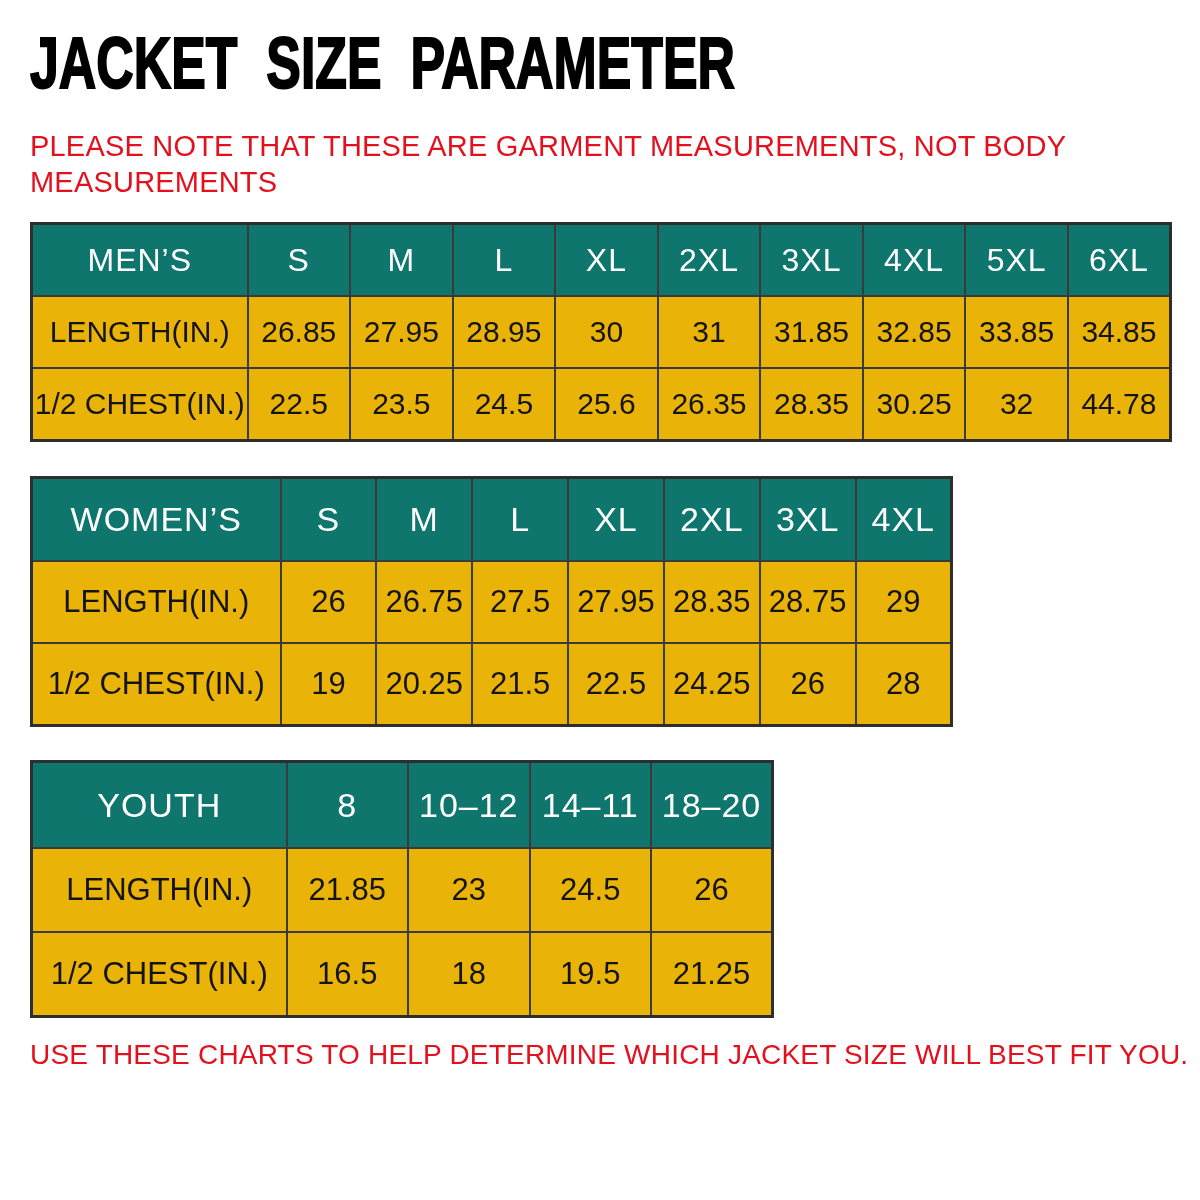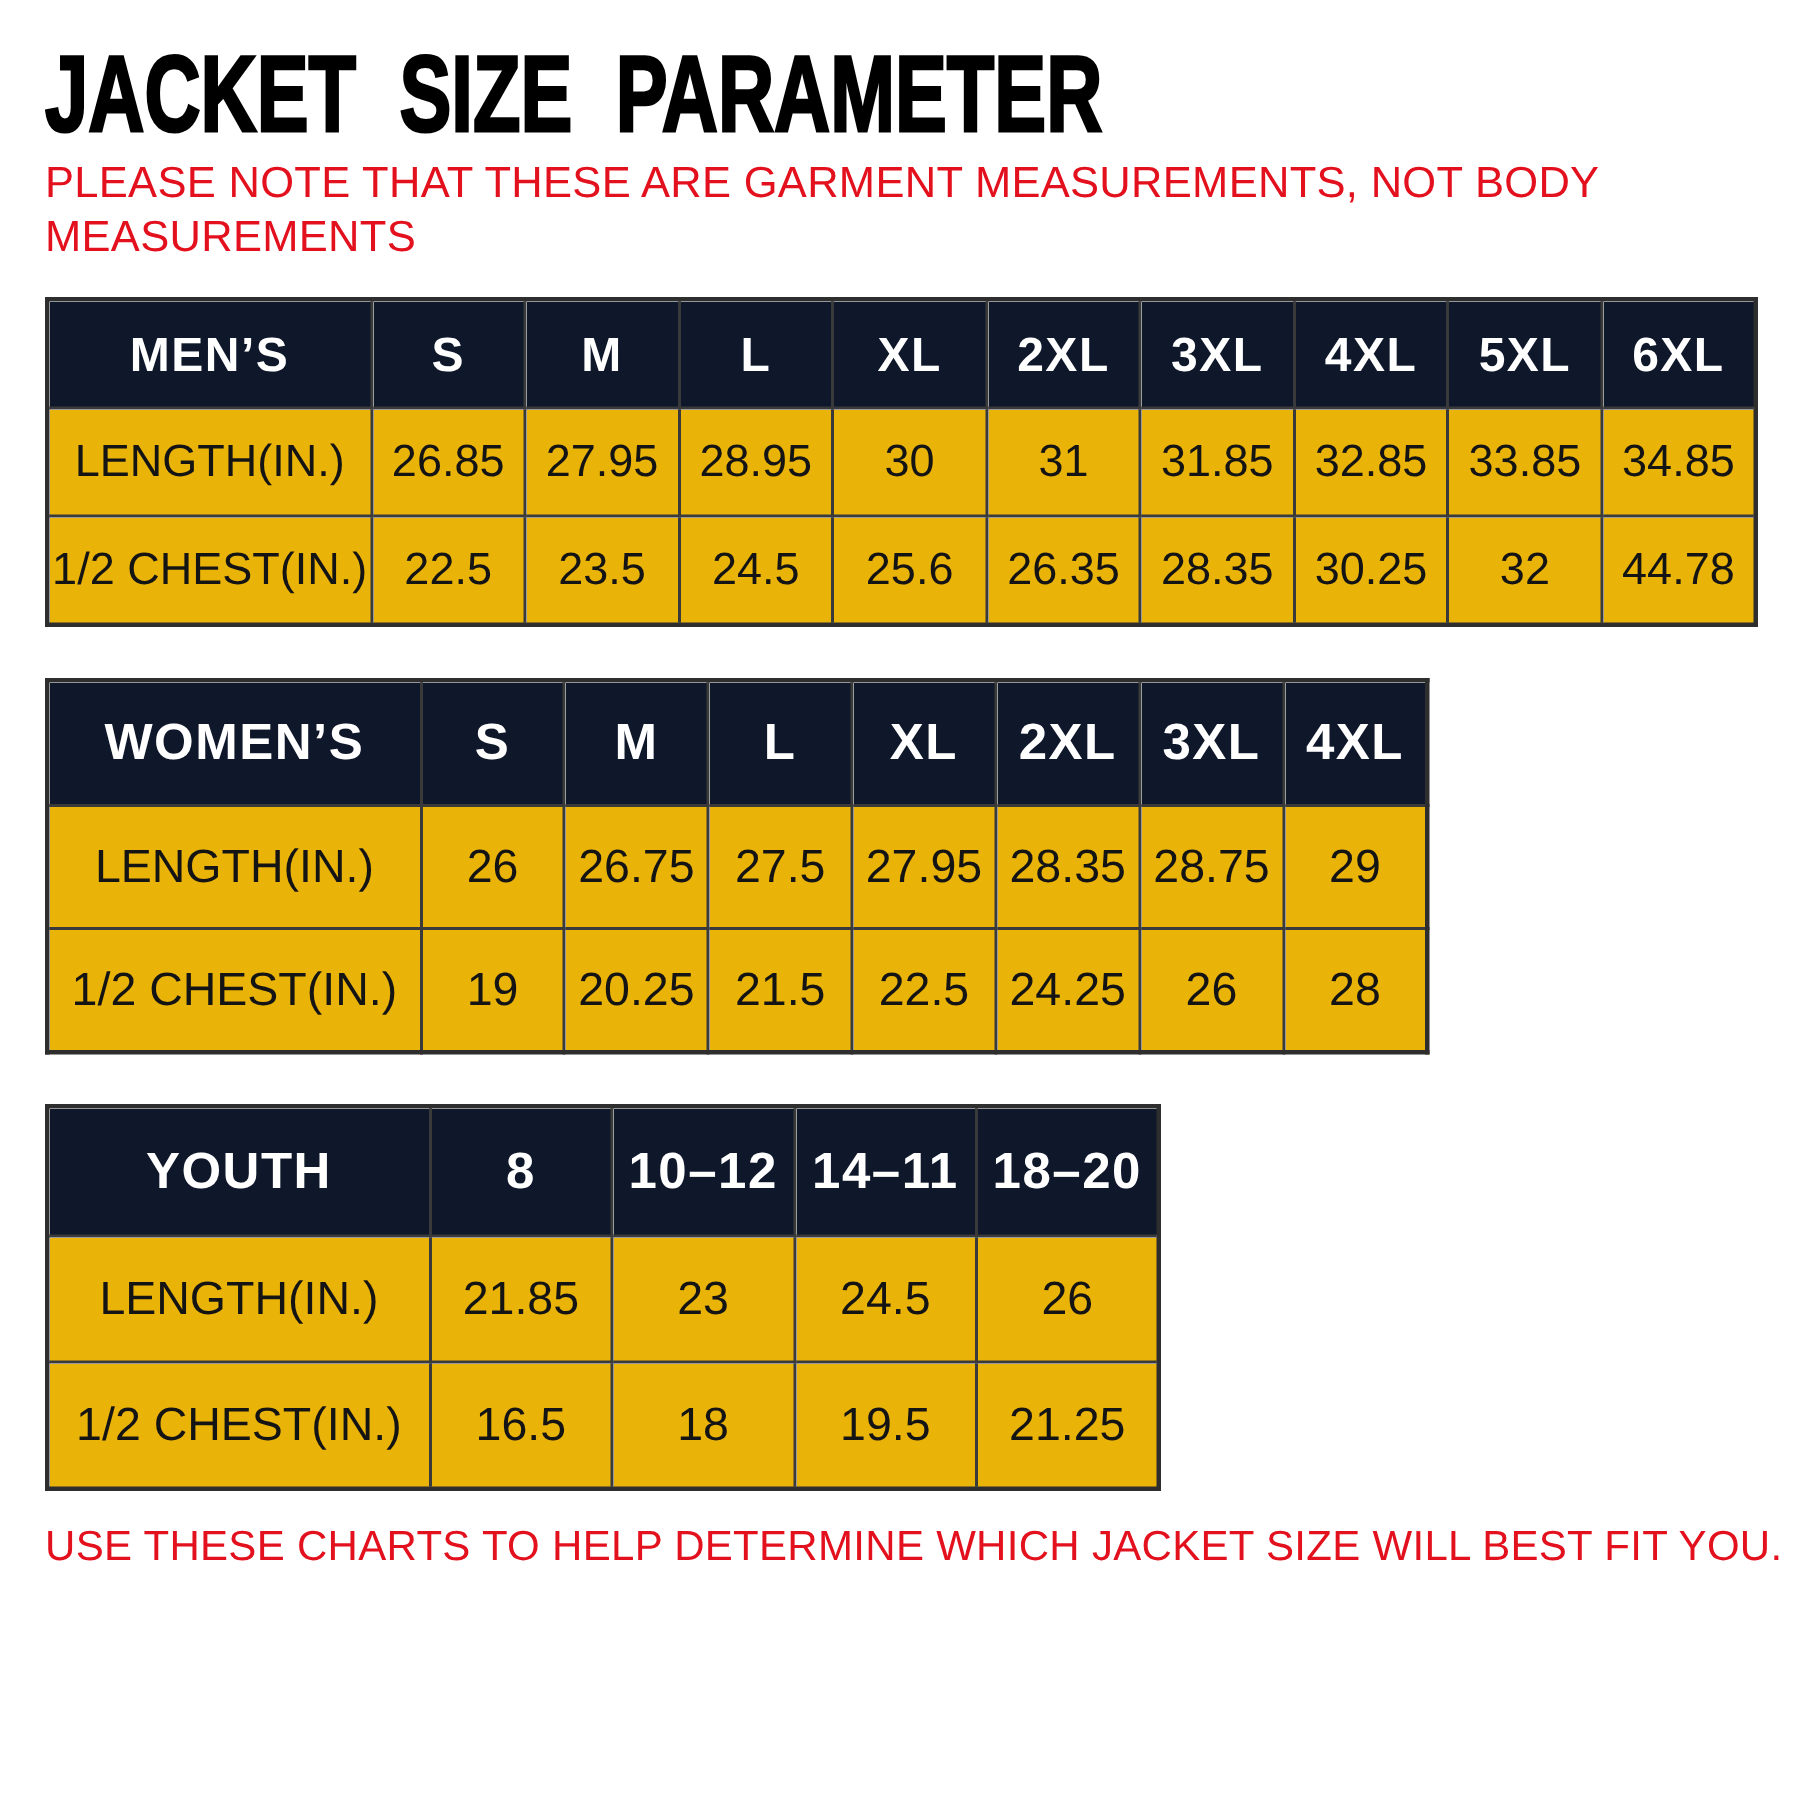--- a/index.html
+++ b/index.html
@@ -21,21 +21,21 @@
     color:#000;
     letter-spacing:0px;
     word-spacing:0.28em;
     white-space:nowrap;
     transform:scaleX(0.72);
     transform-origin:left top;
     -webkit-text-stroke:2px #000;
   }
 
   
-  .note{margin-top:8px;}
+  .note{margin-top:32px;}
   .note div{
     color:#e3101d;
     font-size:29px;
     line-height:36px;
     white-space:nowrap;
     letter-spacing:0.2px;
   }
 
   
   table.size-table{
@@ -44,23 +44,23 @@
     border:3px solid #2e2e2e;
   }
   table.size-table th, table.size-table td{
     border:2px solid #3a3a3a;
     text-align:center;
     vertical-align:middle;
     padding:0;
     overflow:hidden;
   }
   table.size-table th{
-    background:#0f172a;
+    background:#0f766e;
     color:#ffffff;
-    font-weight:700;
+    font-weight:400;
     letter-spacing:1px;
   }
   table.size-table td{
     background:#eab308;
     color:#141414;
   }
 
   #t-men{width:1142px;margin-top:22px;}
   #t-men col.label{width:216px;}
   #t-men th{height:70px;font-size:32px;}

